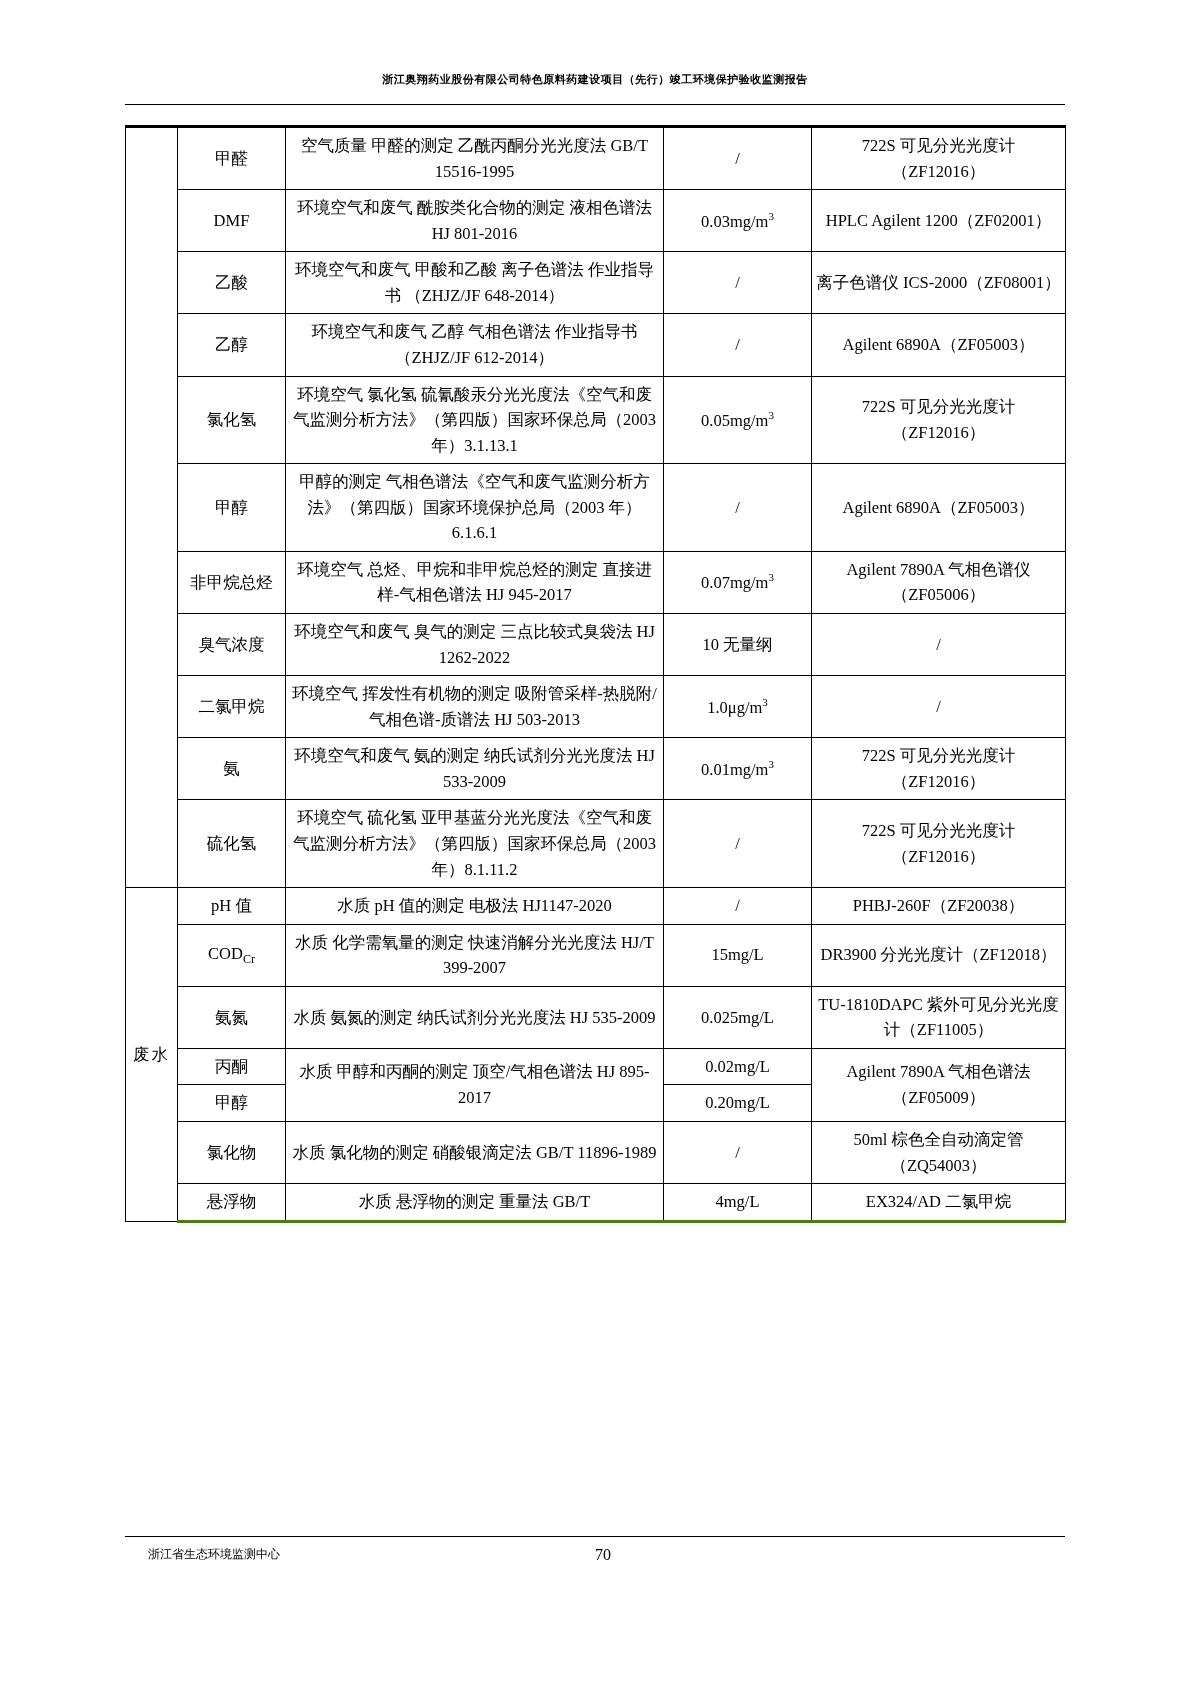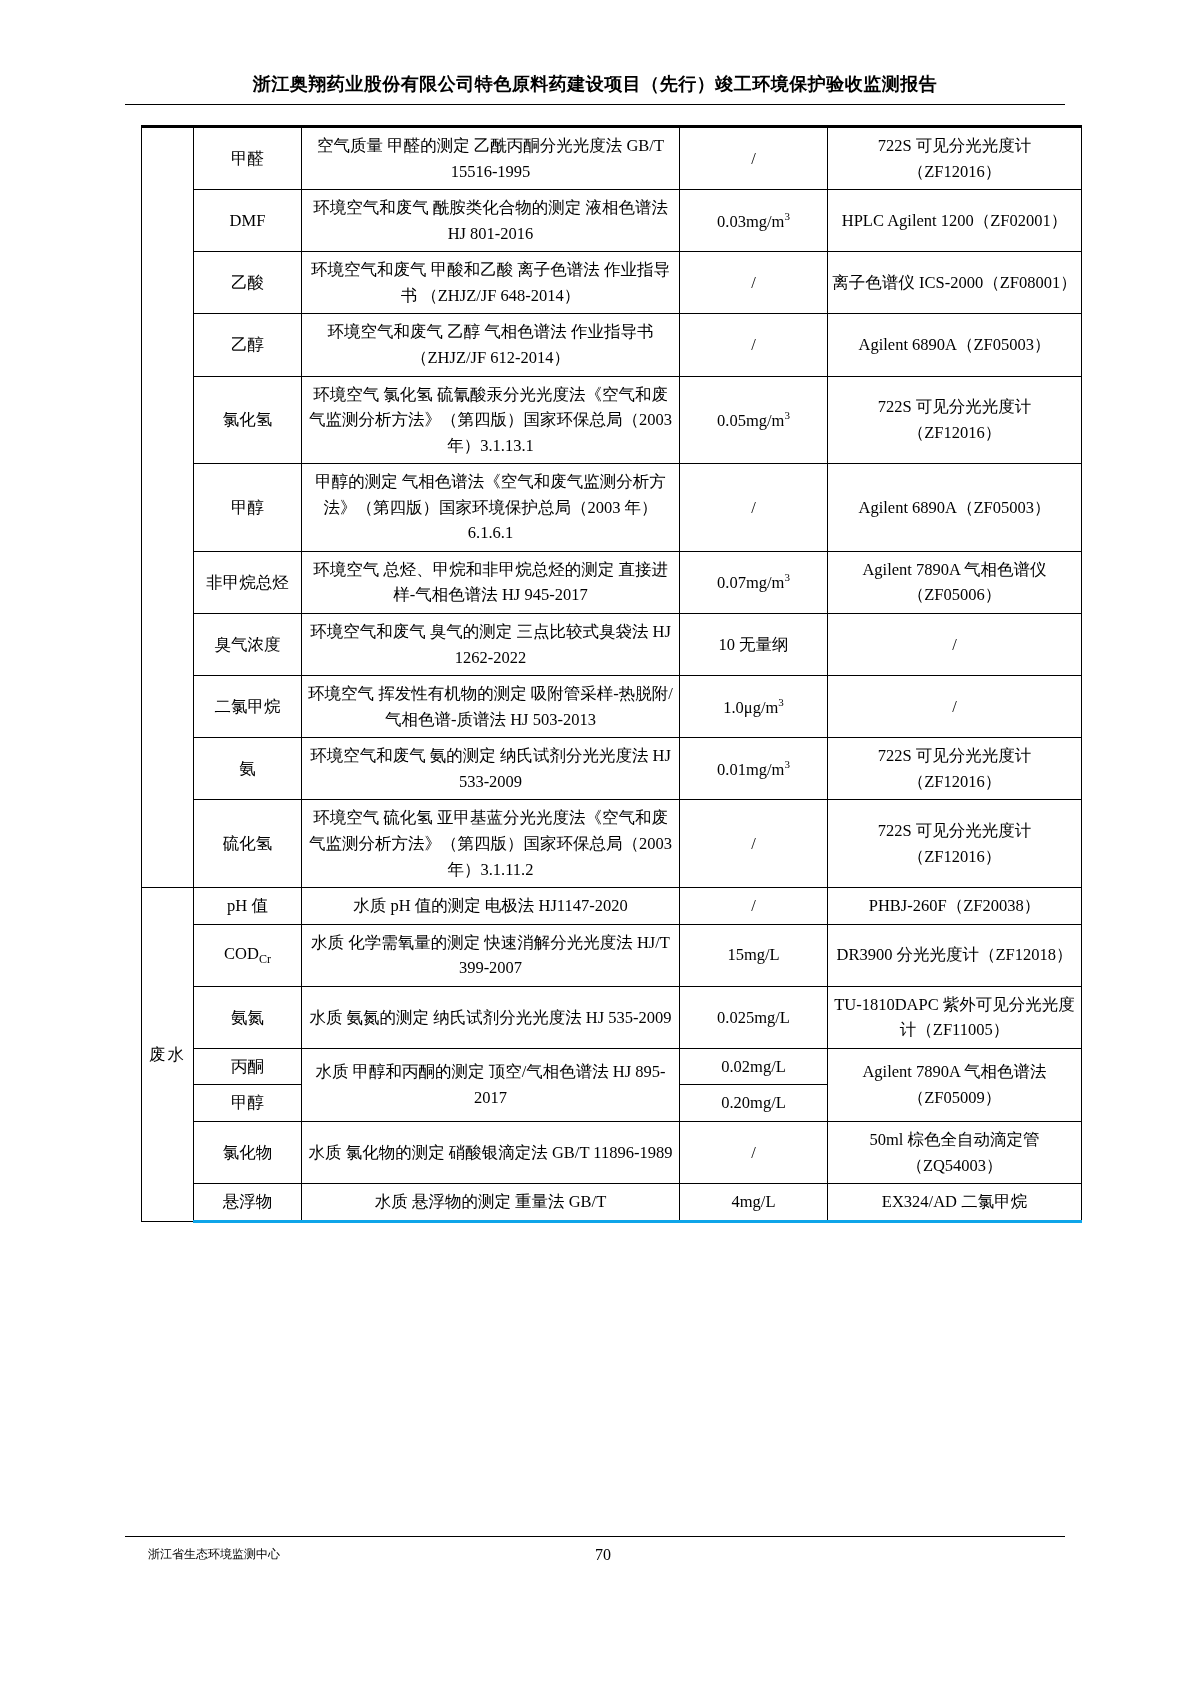--- a/index.html
+++ b/index.html
@@ -20,21 +20,21 @@
     height: 1683px;
     box-sizing: border-box;
     padding: 0;
   }
   .header {
     position: absolute;
     top: 72px;
     left: 0;
     width: 1190px;
     text-align: center;
-    font-size: 18px;
+    font-size: 11px;
     font-weight: bold;
     letter-spacing: 0.5px;
   }
   .header-rule {
     position: absolute;
     top: 104px;
     left: 125px;
     width: 940px;
     height: 1px;
     background: #000000;
@@ -42,37 +42,36 @@
   .content {
     position: absolute;
     top: 125px;
     left: 125px;
     width: 940px;
   }
   table.maintable {
     border-collapse: collapse;
     width: 940px;
     table-layout: fixed;
-    margin-left: 16px;
   }
   table.maintable td {
     border: 1px solid #000000;
     font-size: 16.5px;
     line-height: 1.55;
     text-align: center;
     vertical-align: middle;
     padding: 5px 4px;
     word-break: break-word;
   }
   
   table.maintable tr.firstrow td {
     border-top: 3px solid #000000;
   }
   table.maintable tr.lastrow td {
-    border-bottom: 3px solid #0ea5e9;
+    border-bottom: 3px solid #4d7c0f;
   }
   td.catcell {
     border-left: 3px solid #000000;
     font-size: 17px;
     letter-spacing: 2px;
   }
   td.rightedge {
     border-right: 3px solid #000000;
   }
   .col-cat { width: 52px; }
@@ -203,21 +202,21 @@
 
         <tr>
           <td>氨</td>
           <td>环境空气和废气 氨的测定 纳氏试剂分光光度法 HJ 533-2009</td>
           <td><span>0.01mg/m</span><span class="sup">3</span></td>
           <td class="rightedge">722S 可见分光光度计（ZF12016）</td>
         </tr>
 
         <tr>
           <td>硫化氢</td>
-          <td>环境空气 硫化氢 亚甲基蓝分光光度法《空气和废气监测分析方法》（第四版）国家环保总局（2003 年）3.1.11.2</td>
+          <td>环境空气 硫化氢 亚甲基蓝分光光度法《空气和废气监测分析方法》（第四版）国家环保总局（2003 年）8.1.11.2</td>
           <td>/</td>
           <td class="rightedge">722S 可见分光光度计（ZF12016）</td>
         </tr>
 
         <tr>
           <td class="catcell" rowspan="7">
             <span class="wrapcell">废水</span>
           </td>
           <td>pH 值</td>
           <td>水质 pH 值的测定 电极法 HJ1147-2020</td>

